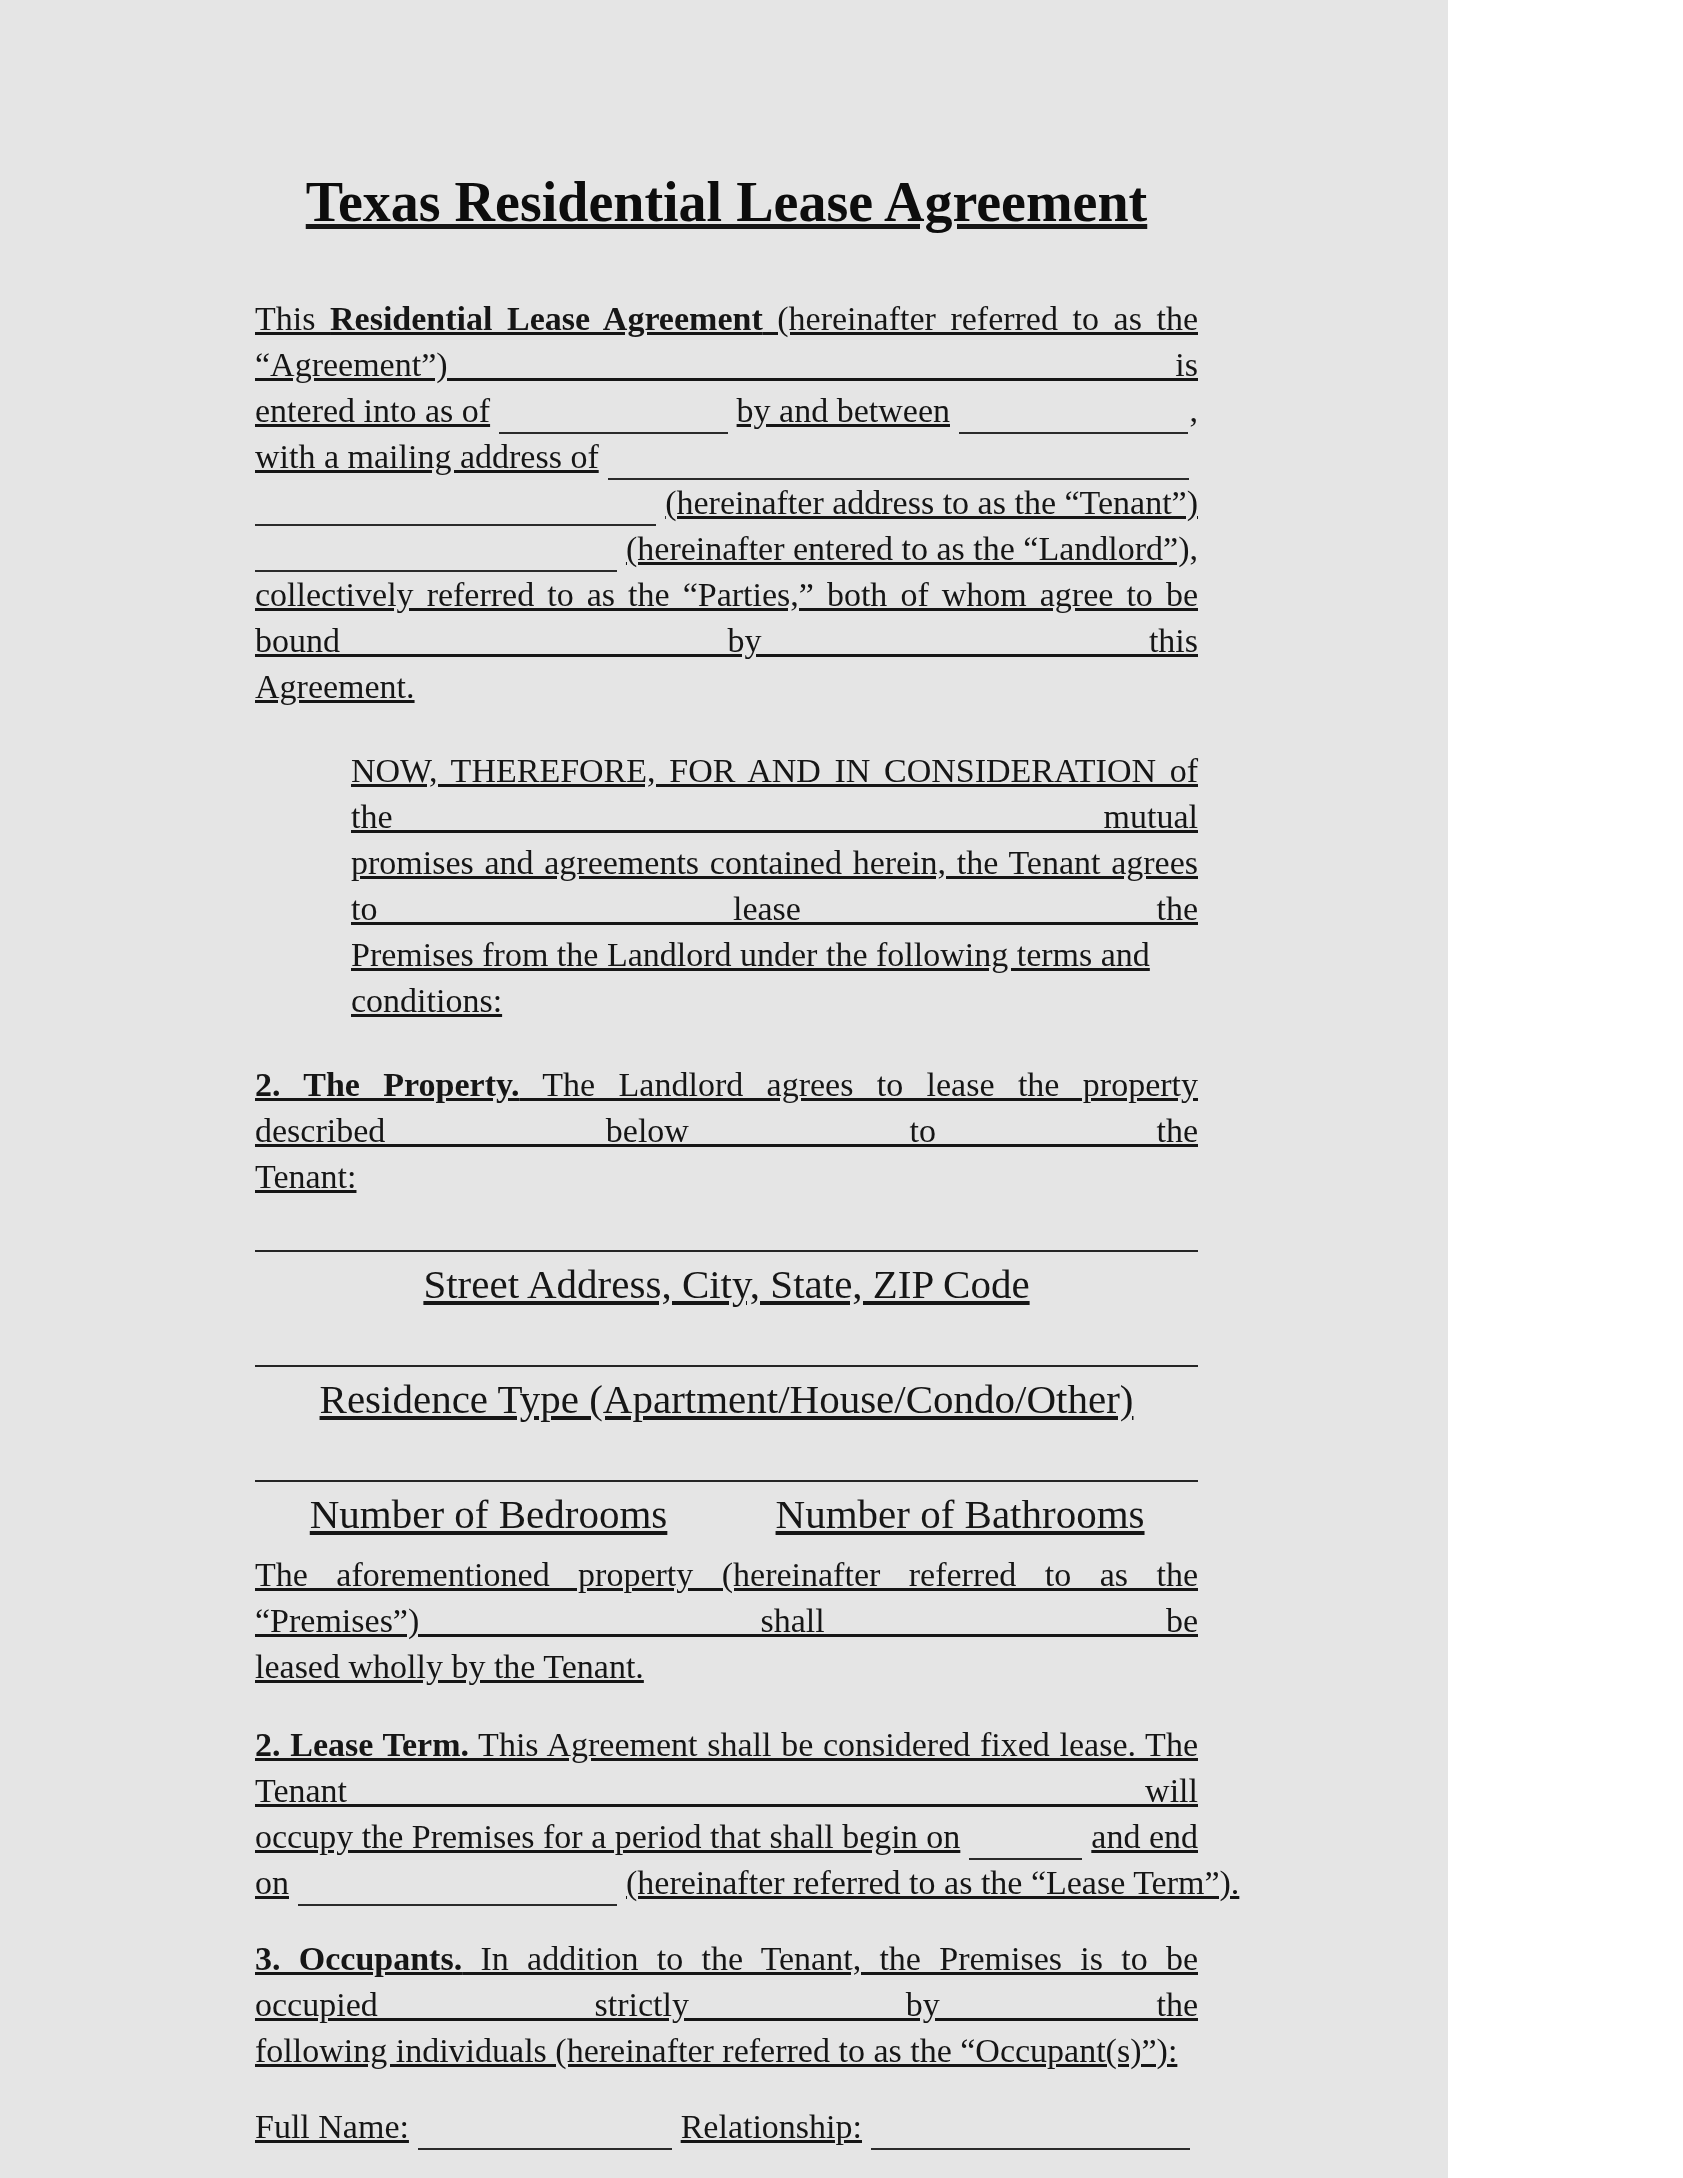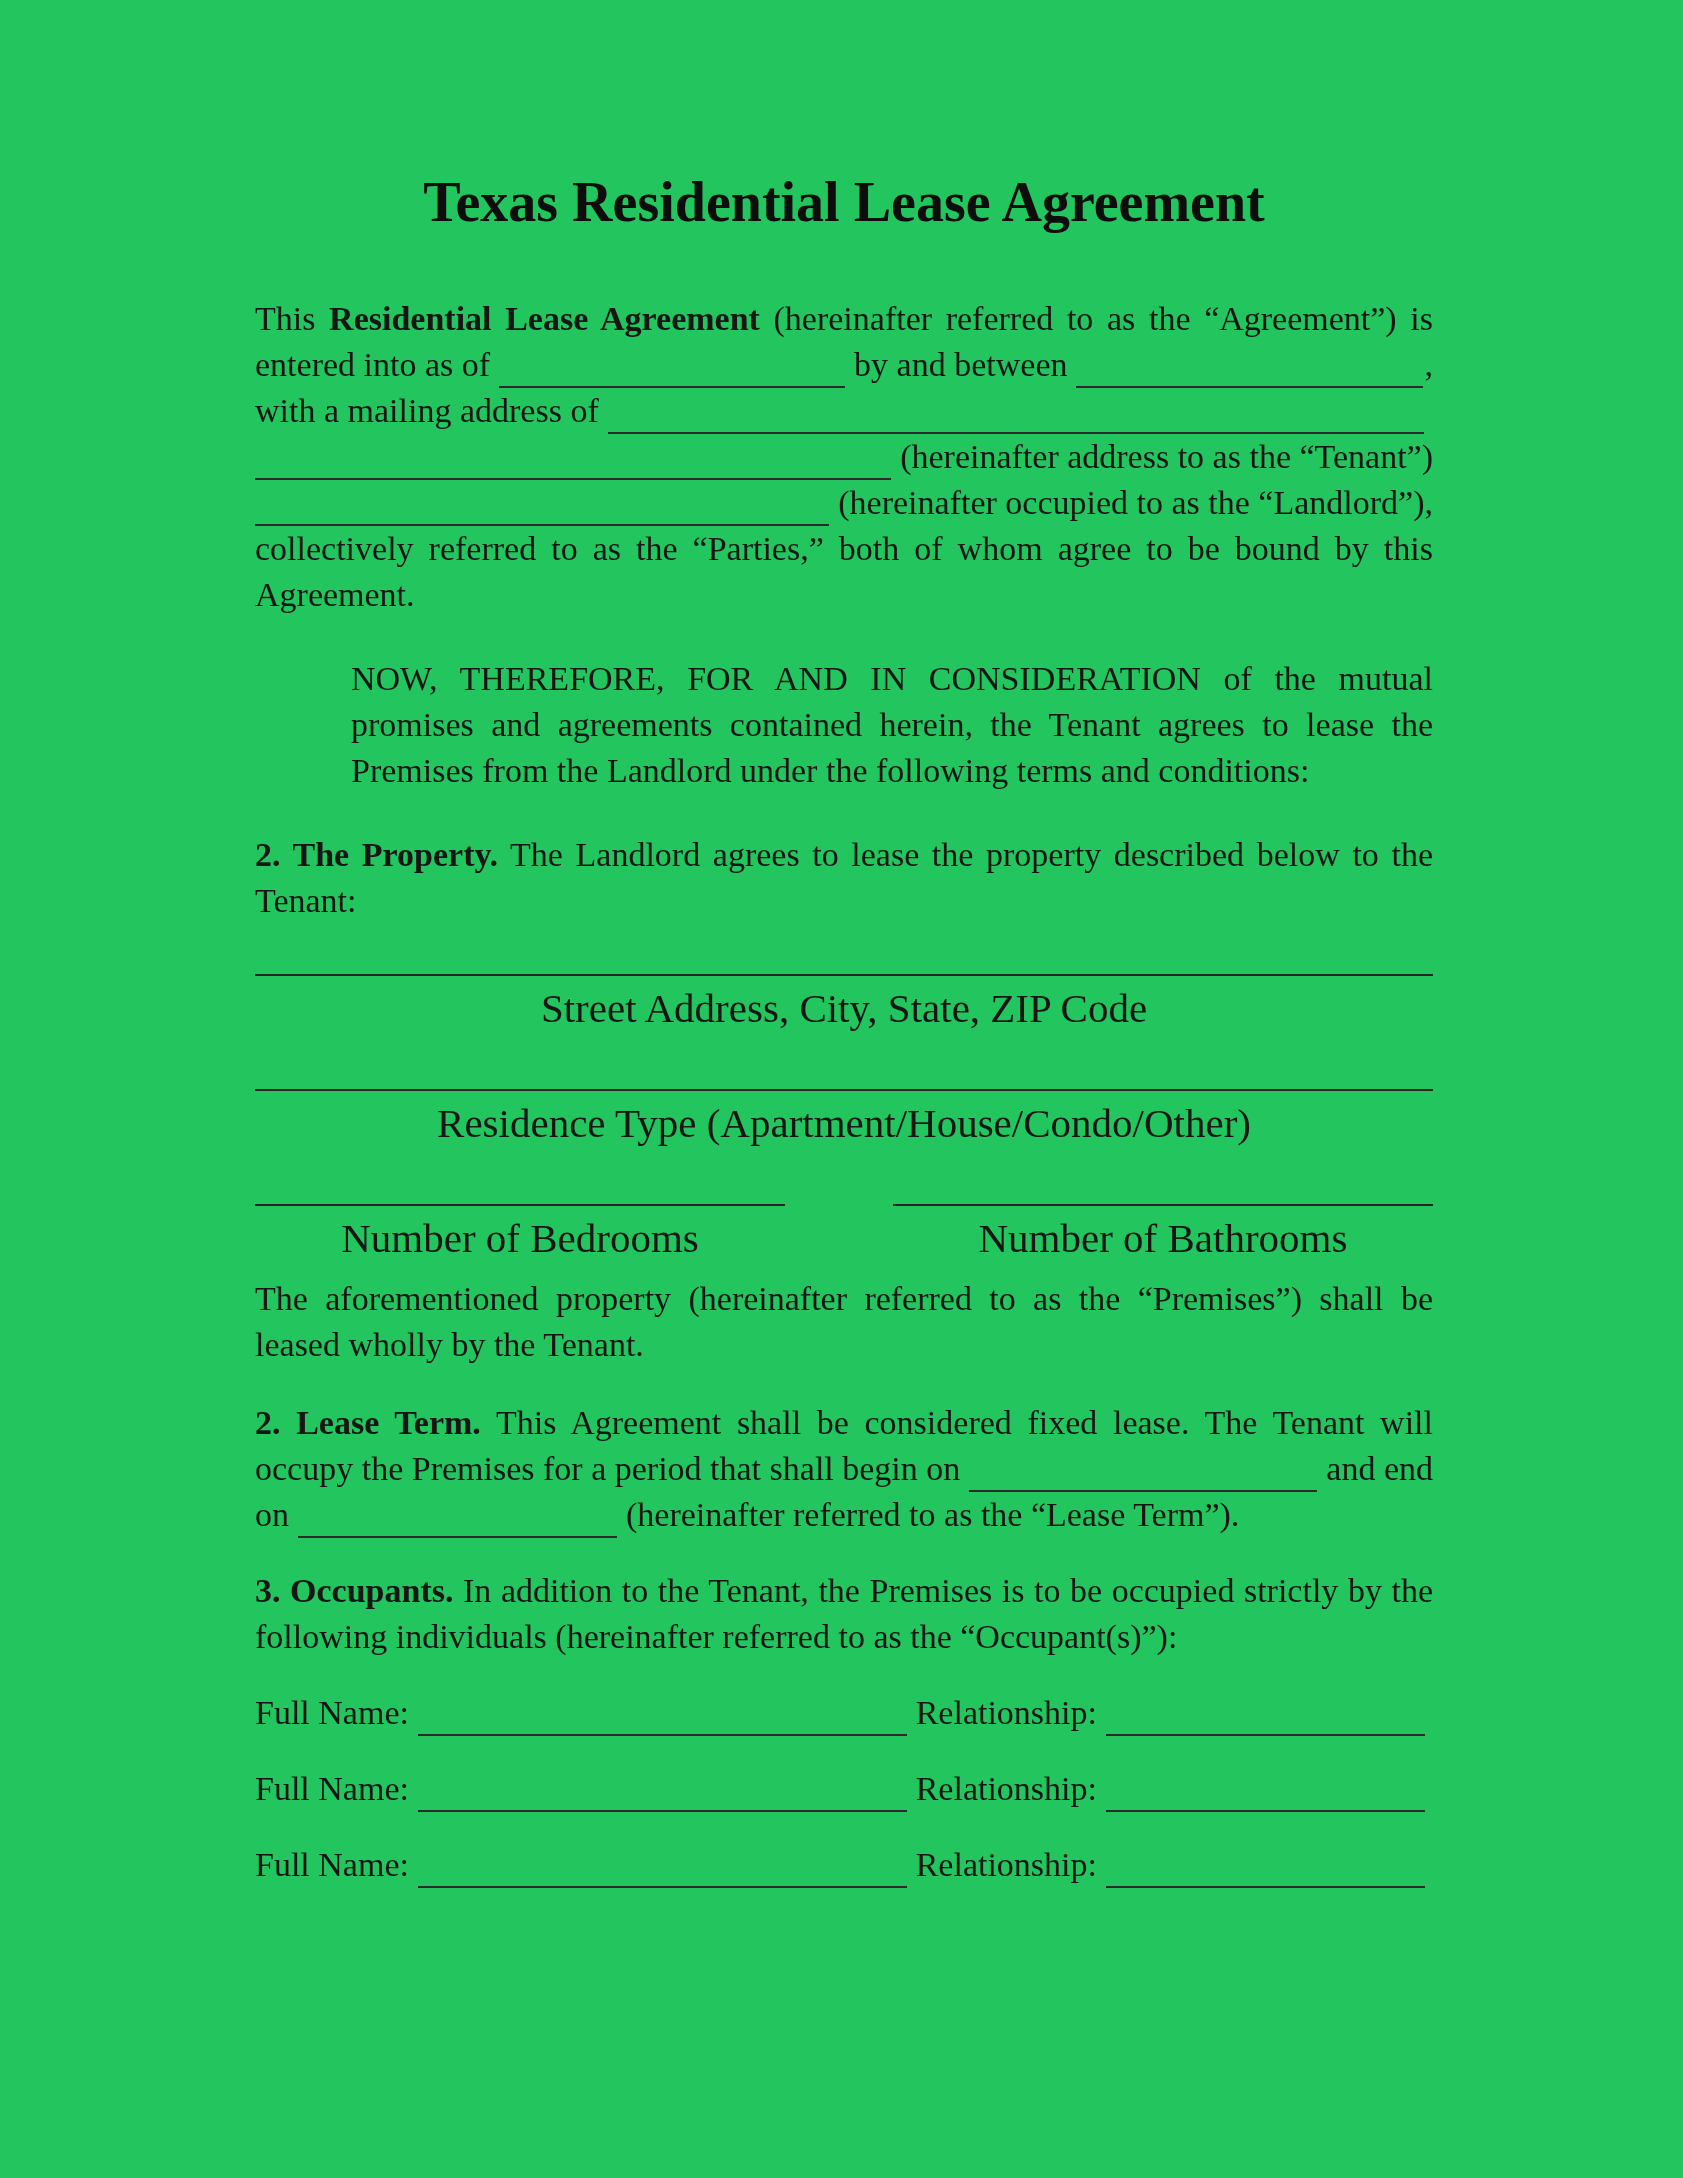--- a/index.html
+++ b/index.html
@@ -1,26 +1,27 @@
 <!DOCTYPE html>
 <html><head>
 <meta charset="utf-8">
 <style>
   html, body { margin: 0; padding: 0; background: #ffffff; }
   .page {
     position: relative;
-    width: 1683px;
+    width: 1448px;
     height: 2178px;
     box-sizing: border-box;
     padding: 168px 250px 0 255px;
-    background: #22c55e;
+    background: #e5e5e5;
     font-family: "Liberation Serif", "DejaVu Serif", serif;
     font-size: 34px;
     color: #161616;
     overflow: hidden;
+    text-decoration: underline;
   }
   .title {
     font-size: 56px;
     font-weight: bold;
     text-align: center;
     line-height: 69px;
     margin-bottom: 59px;
     color: #0d0d0d;
     white-space: nowrap;
   }
@@ -96,21 +97,21 @@
     <div class="line flexline">
       <span class="t">with a mailing address of</span>
       <span class="blank grow"></span>
     </div>
     <div class="line flexline">
       <span class="blank grow ml0"></span>
       <span class="t">(hereinafter address to as the “Tenant”)</span>
     </div>
     <div class="line flexline">
       <span class="blank grow ml0"></span>
-      <span class="t">(hereinafter occupied to as the “Landlord”),</span>
+      <span class="t">(hereinafter entered to as the “Landlord”),</span>
     </div>
     <div class="line just">collectively referred to as the “Parties,” both of whom agree to be bound by this</div>
     <div class="line">Agreement.</div>
   </div>
 
   <div class="para indent">
     <div class="line just">NOW, THEREFORE, FOR AND IN CONSIDERATION of the mutual</div>
     <div class="line just">promises and agreements contained herein, the Tenant agrees to lease the</div>
     <div class="line">Premises from the Landlord under the following terms and conditions:</div>
   </div>

